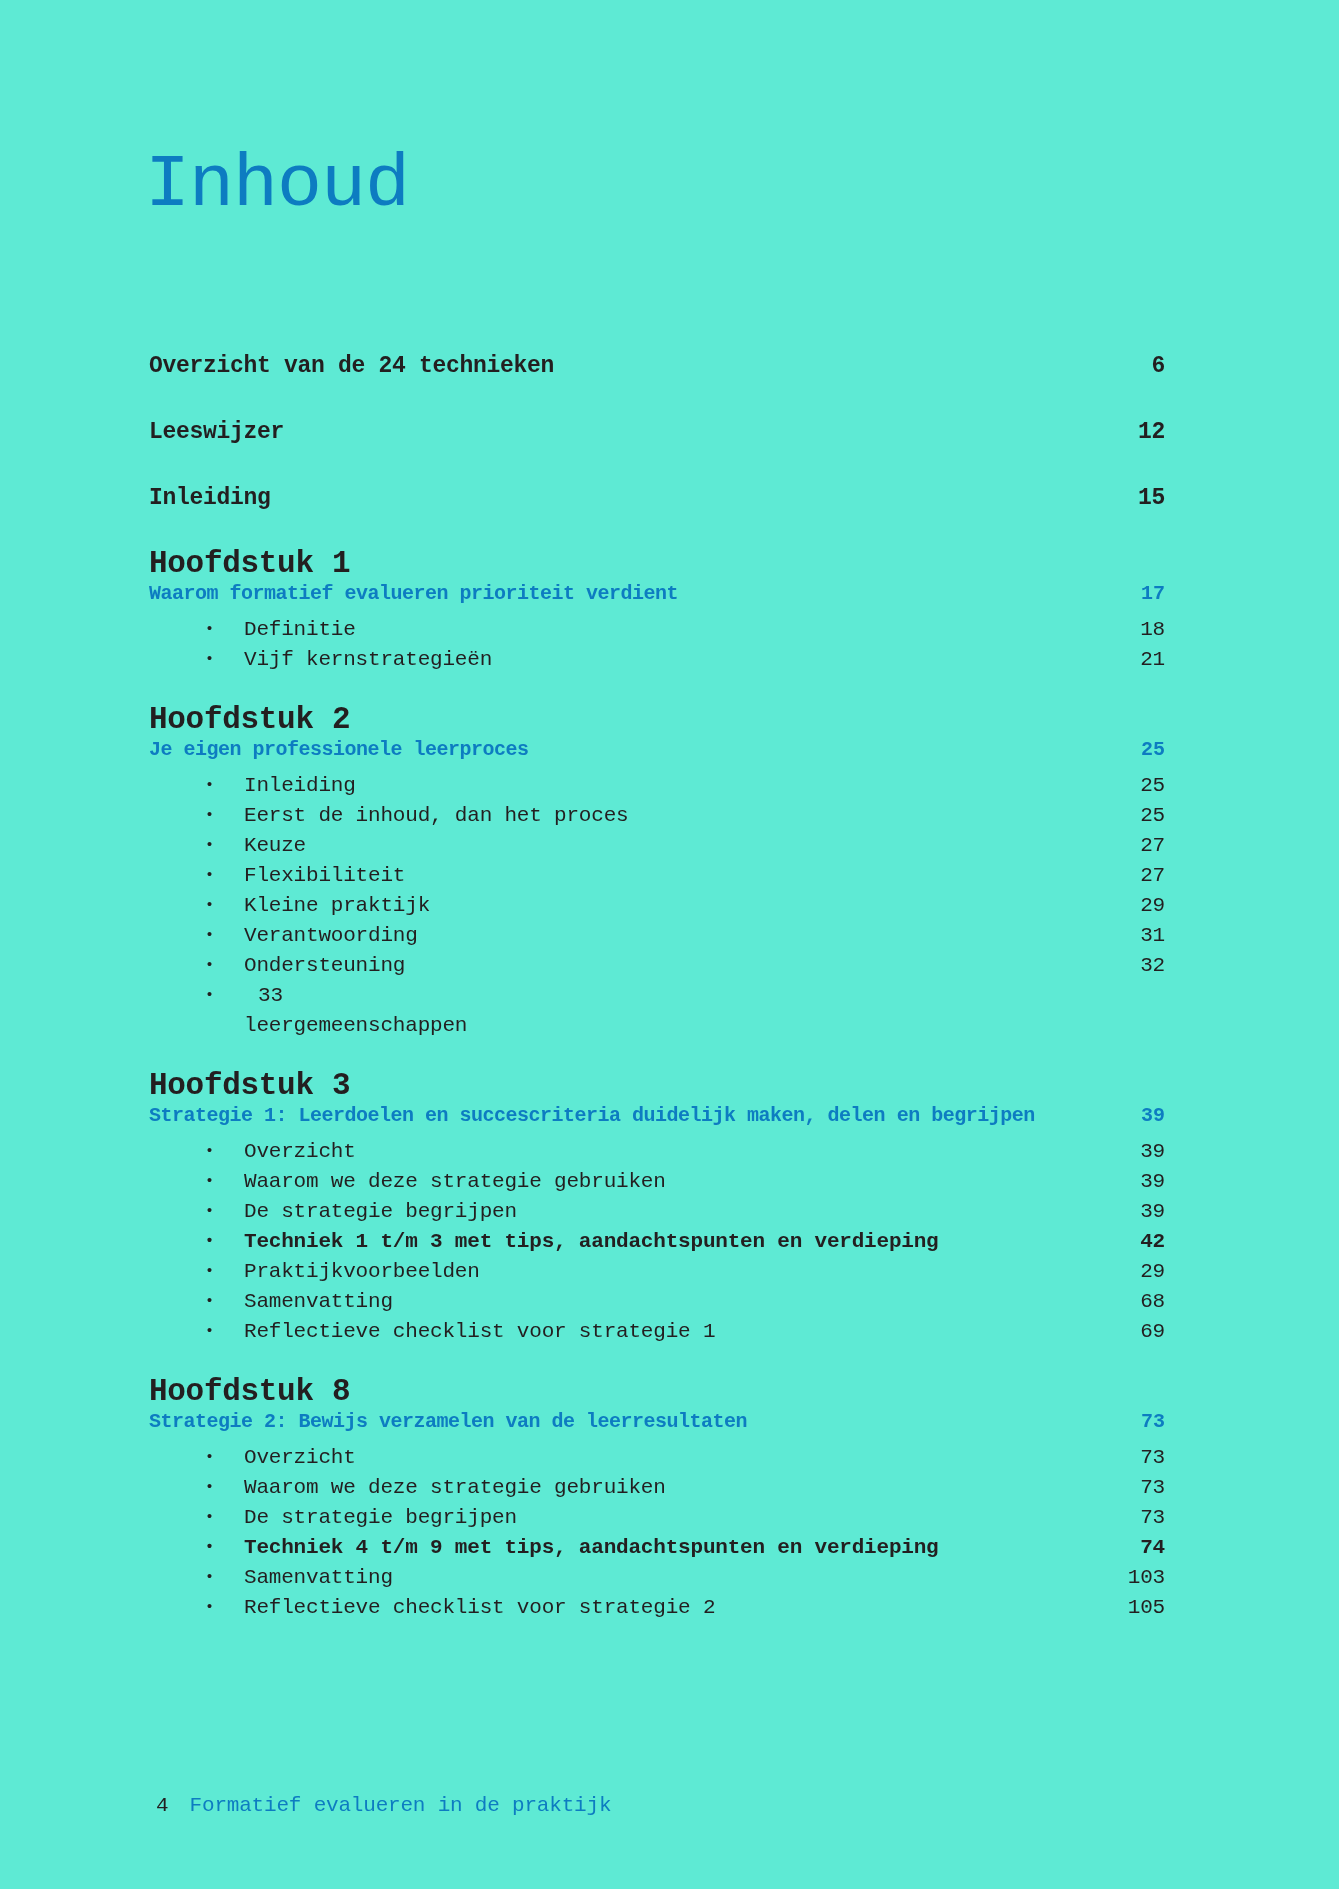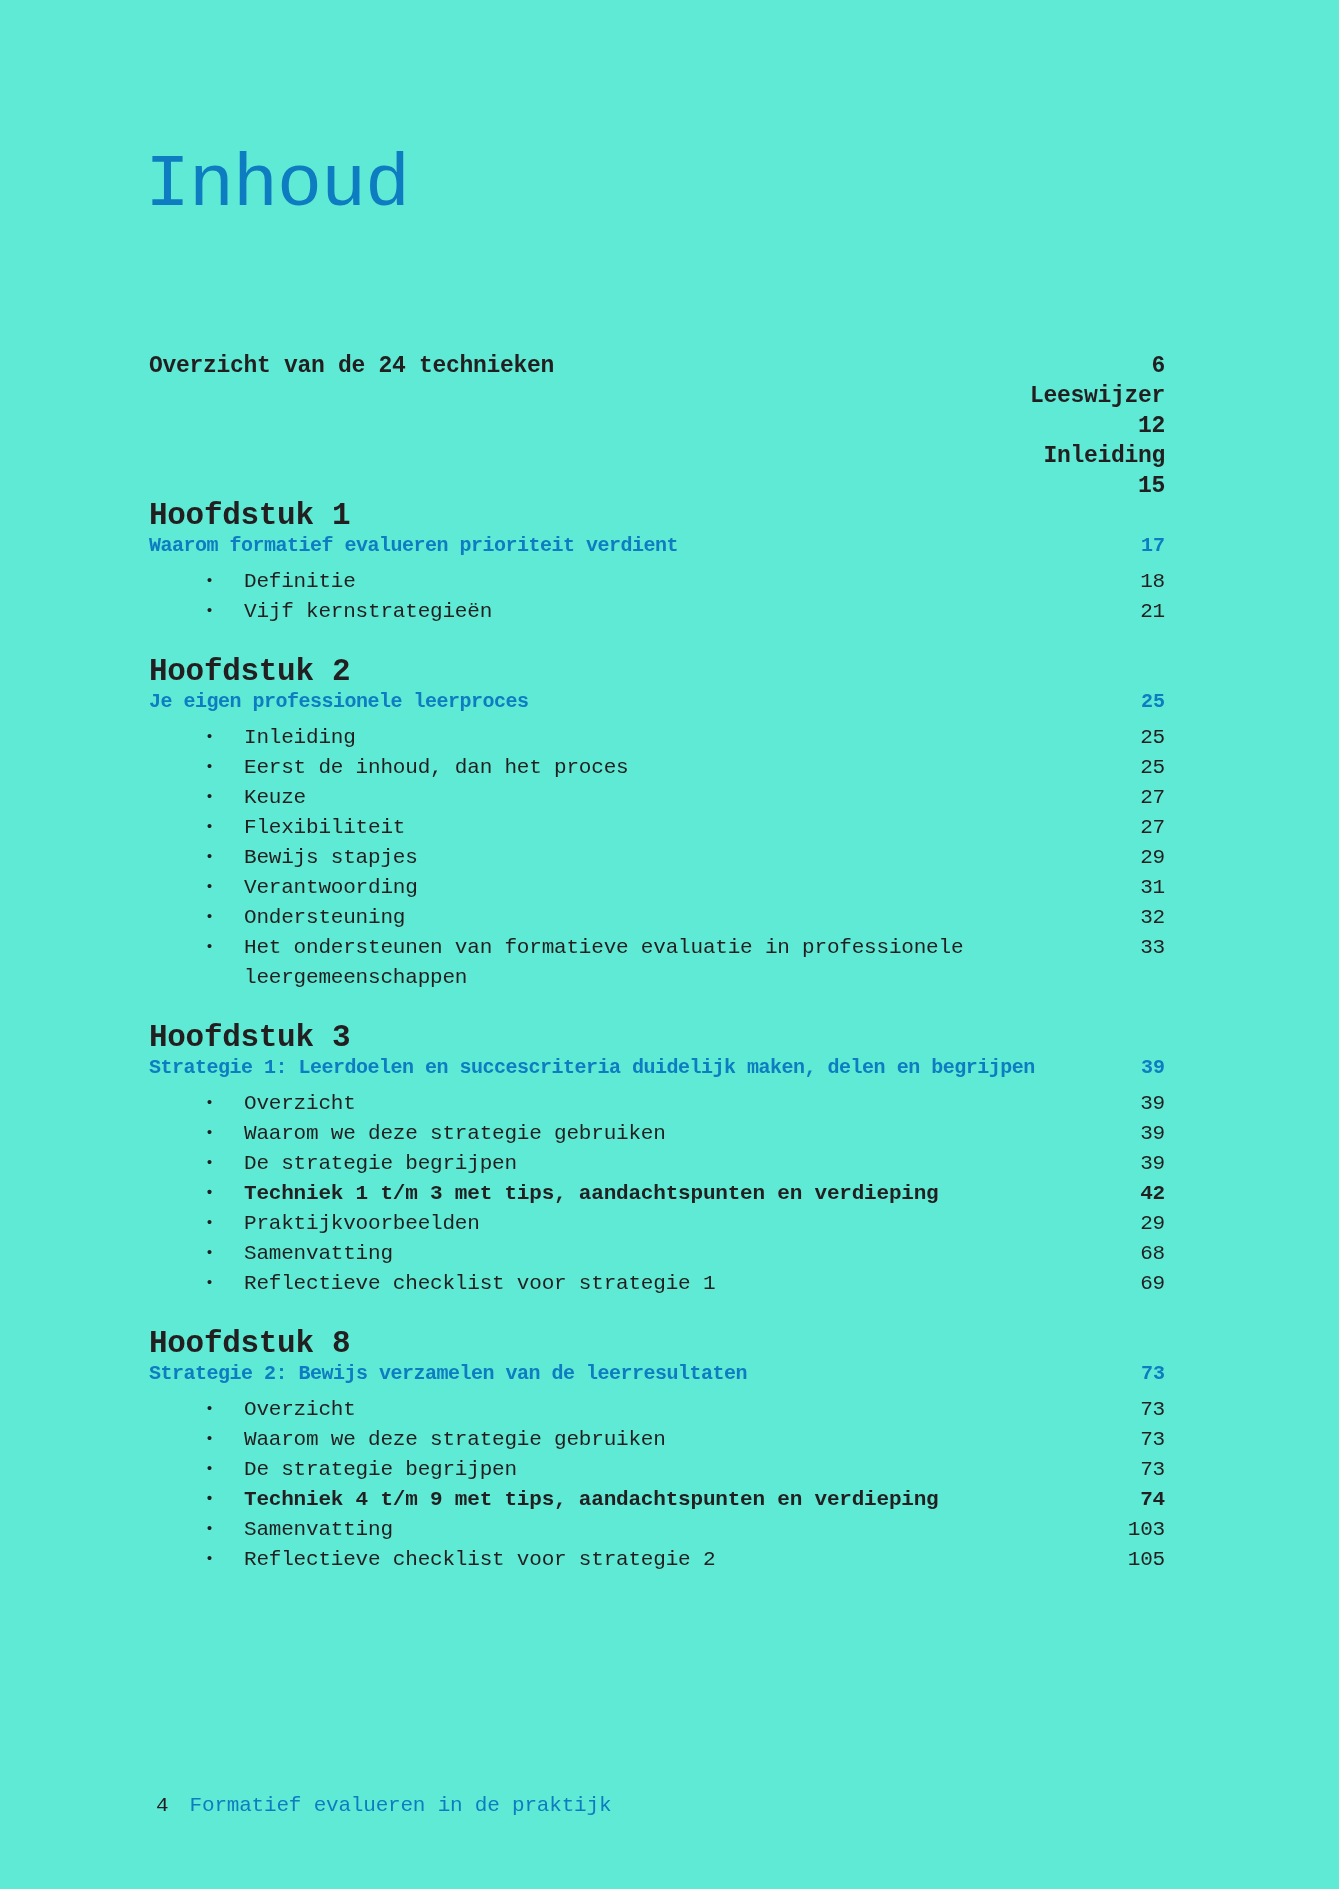--- a/index.html
+++ b/index.html
@@ -40,21 +40,21 @@
     line-height:30px;
   }
   .row .label{white-space:nowrap;}
   .row .num{margin-left:14px;white-space:nowrap;}
   .entry{
     font-size:23px;
     font-weight:bold;
     letter-spacing:-0.3px;
     align-items:flex-end;
   }
-  .mt-lg{flex-direction:column;}
+  .mt-lg{margin-top:36px;}
   .mt-md{margin-top:30px;}
   .chapter-head{
     font-size:31px;
     font-weight:bold;
     letter-spacing:-0.3px;
   }
   .chapter-title{
     font-size:20px;
     font-weight:bold;
     color:var(--accent);
@@ -151,36 +151,35 @@
         <span class="label">Keuze</span>
         <span class="num">27</span>
       </span>
       <span class="row item">
         <span class="bullet">•</span>
         <span class="label">Flexibiliteit</span>
         <span class="num">27</span>
       </span>
       <span class="row item">
         <span class="bullet">•</span>
-        <span class="label">Bewijs stapjes</span>
+        <span class="label">Kleine praktijk</span>
         <span class="num">29</span>
       </span>
       <span class="row item">
         <span class="bullet">•</span>
         <span class="label">Verantwoording</span>
         <span class="num">31</span>
       </span>
       <span class="row item">
         <span class="bullet">•</span>
         <span class="label">Ondersteuning</span>
         <span class="num">32</span>
       </span>
       <span class="row item">
         <span class="bullet">•</span>
-        <span class="label">Het ondersteunen van formatieve evaluatie in professionele</span>
         <span class="num">33</span>
       </span>
       <span class="row cont">
         <span class="label">leergemeenschappen</span>
       </span>
       <span class="row chapter-head mt-md">
         <span class="label">Hoofdstuk 3</span>
       </span>
       <span class="row chapter-title">
         <span class="label">Strategie 1: Leerdoelen en succescriteria duidelijk maken, delen en begrijpen</span>

